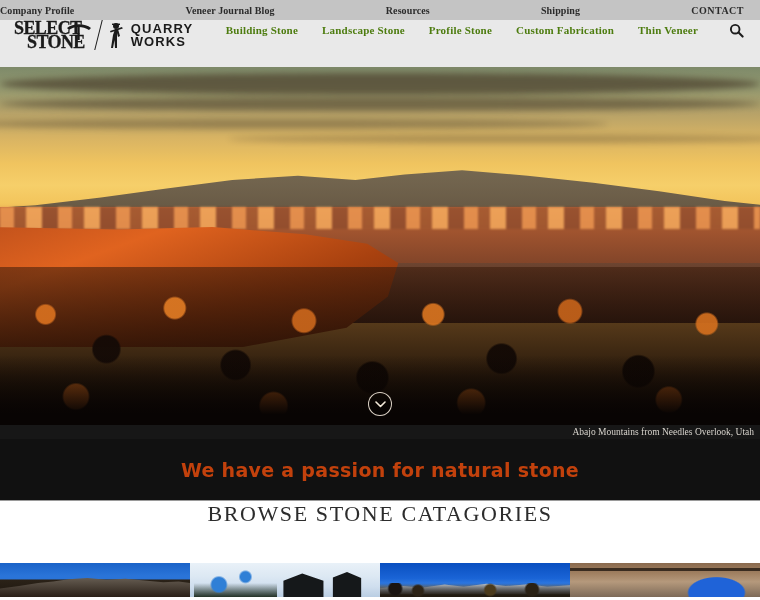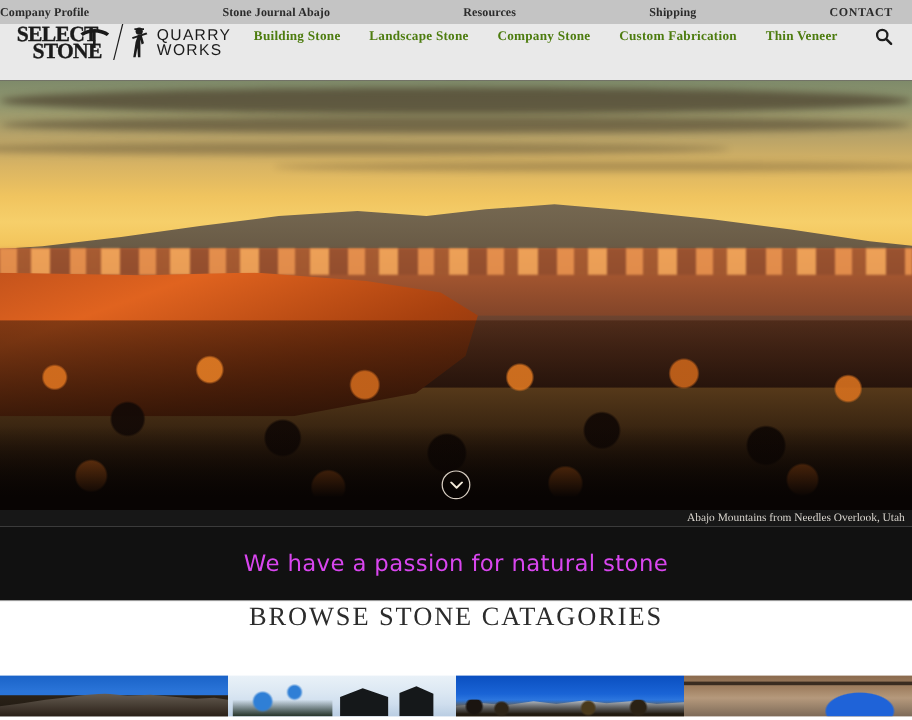--- a/index.html
+++ b/index.html
@@ -63,21 +63,21 @@
   }
   .logo-div {
     width: 1px; height: 30px;
     background: #1b1b1b;
     transform: skewX(-14deg);
     margin: 0 2px 0 6px;
   }
   .miner { width: 16px; height: 26px; }
   .logo-right {
     font-family: "Liberation Sans", sans-serif;
-    font-weight: 400;
+    font-weight: 700;
     font-size: 13px;
     letter-spacing: 1.1px;
     line-height: 1.0;
     color: #1b1b1b;
   }
 
   .mainnav { display: flex; align-items: center; gap: 24px; }
   .mainnav a {
     font-family: "Liberation Serif", serif;
     font-weight: 700;
@@ -216,22 +216,22 @@
     height: 62px;
     background: #111111;
     display: flex;
     align-items: center;
     justify-content: center;
     border-bottom: 1px solid #9a9a9a;
   }
   .tagline {
     font-family: "DejaVu Sans", sans-serif;
     font-size: 19px;
-    font-weight: 400;
-    color: #d946ef;
+    font-weight: 700;
+    color: #c2410c;
     letter-spacing: .3px;
   }
 
   
   .browse {
     height: 62px;
     background: #ffffff;
     display: flex;
     align-items: flex-start;
     justify-content: center;
@@ -308,21 +308,21 @@
     content: "";
     position: absolute; right: 6%; bottom: 0; width: 34%; height: 64%;
     background: radial-gradient(ellipse at 50% 80%, #1f63d8 0 60%, transparent 64%);
   }
 </style>
 </head>
 <body>
 
 <div class="topbar">
   <a href="#">Company Profile</a>
-  <a href="#">Stone Journal Abajo</a>
+  <a href="#">Veneer Journal Blog</a>
   <a href="#">Resources</a>
   <a href="#">Shipping</a>
   <a href="#" class="contact">CONTACT</a>
 </div>
 
 <div class="header">
 
   <div class="logo">
     <div class="logo-left">
       <span class="logo-word">SELECT</span>
@@ -341,21 +341,21 @@
     </svg>
     <div class="logo-right">
       <div>QUARRY</div>
       <div>WORKS</div>
     </div>
   </div>
 
   <nav class="mainnav">
     <a href="#">Building Stone</a>
     <a href="#">Landscape Stone</a>
-    <a href="#">Company Stone</a>
+    <a href="#">Profile Stone</a>
     <a href="#">Custom Fabrication</a>
     <a href="#">Thin Veneer</a>
     <button class="search-btn">
       <svg width="15" height="15" viewBox="0 0 15 15">
         <circle cx="6.2" cy="6.2" r="4.3" fill="none" stroke="#1d1d1d" stroke-width="1.9"></circle>
         <line x1="9.6" y1="9.6" x2="13.6" y2="13.6" stroke="#1d1d1d" stroke-width="2.1" stroke-linecap="round"></line>
       </svg>
     </button>
   </nav>
 </div>

